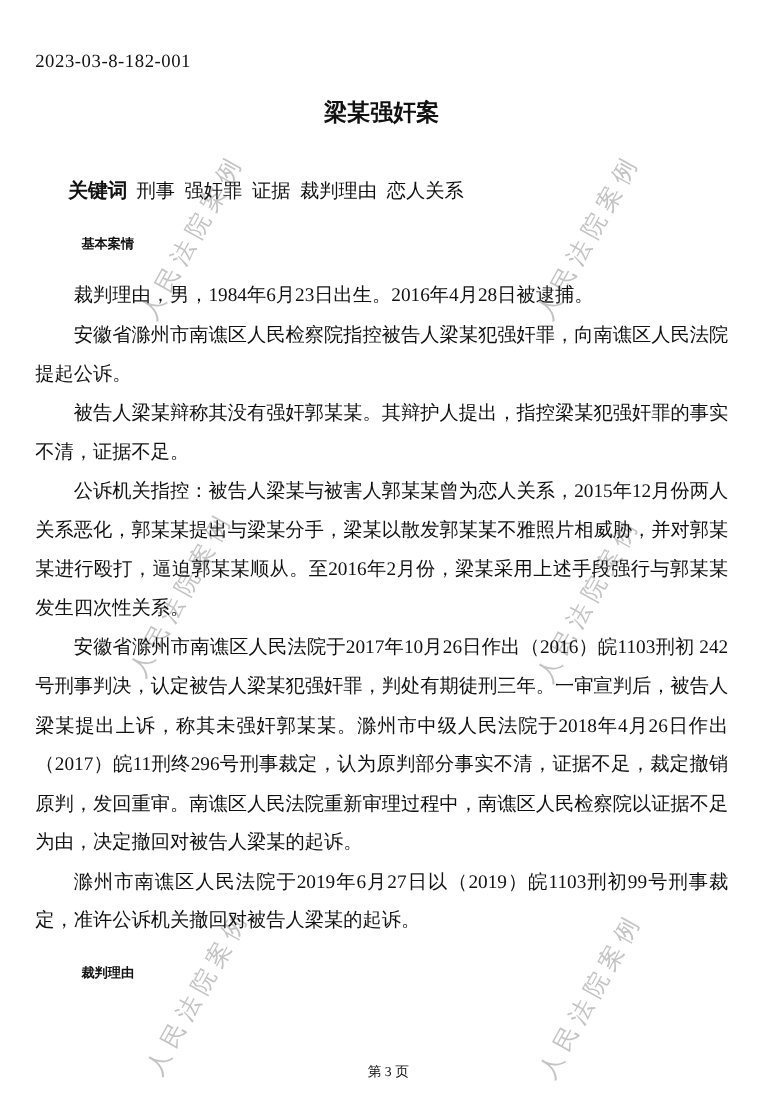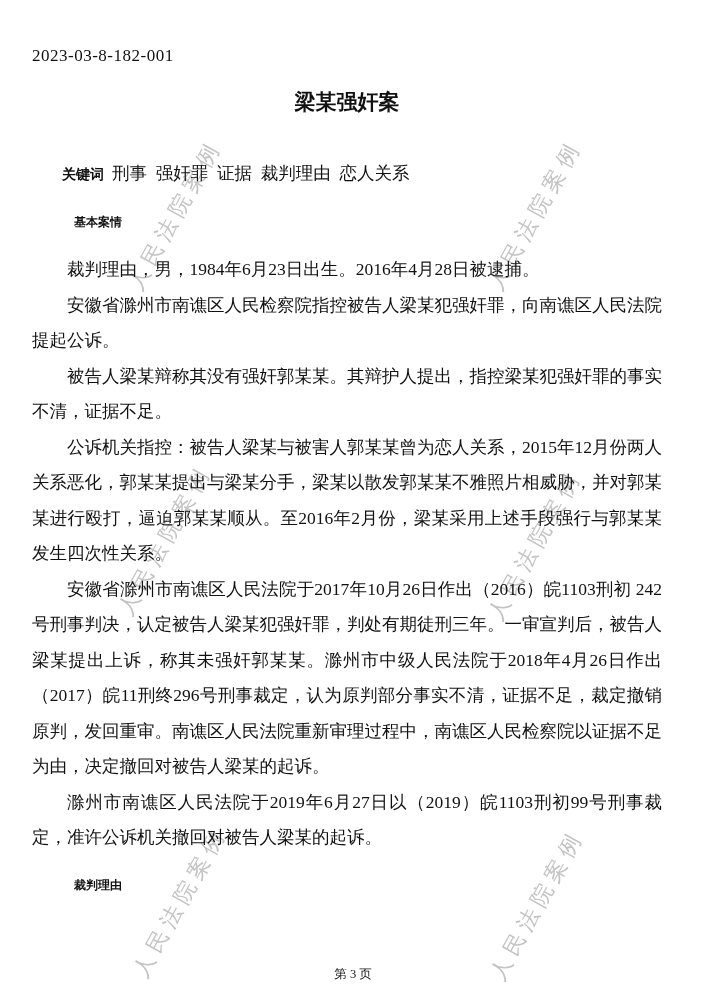--- a/index.html
+++ b/index.html
@@ -57,21 +57,21 @@
   }
   .keywords {
     margin-top: 40px;
     line-height: 35.5px;
     padding-left: 30px;
     font-size: 17.5px;
   }
   .kw-label {
     font-family: "Liberation Sans", sans-serif;
     font-weight: bold;
-    font-size: 14px;
+    font-size: 18px;
     margin-right: 8px;
   }
   .kw-terms {
     white-space: pre-wrap;
   }
   .section-heading {
     margin: 12px;
     font-family: Liberation Serif, serif;
     font-weight: bold;
     font-size: 12px;

